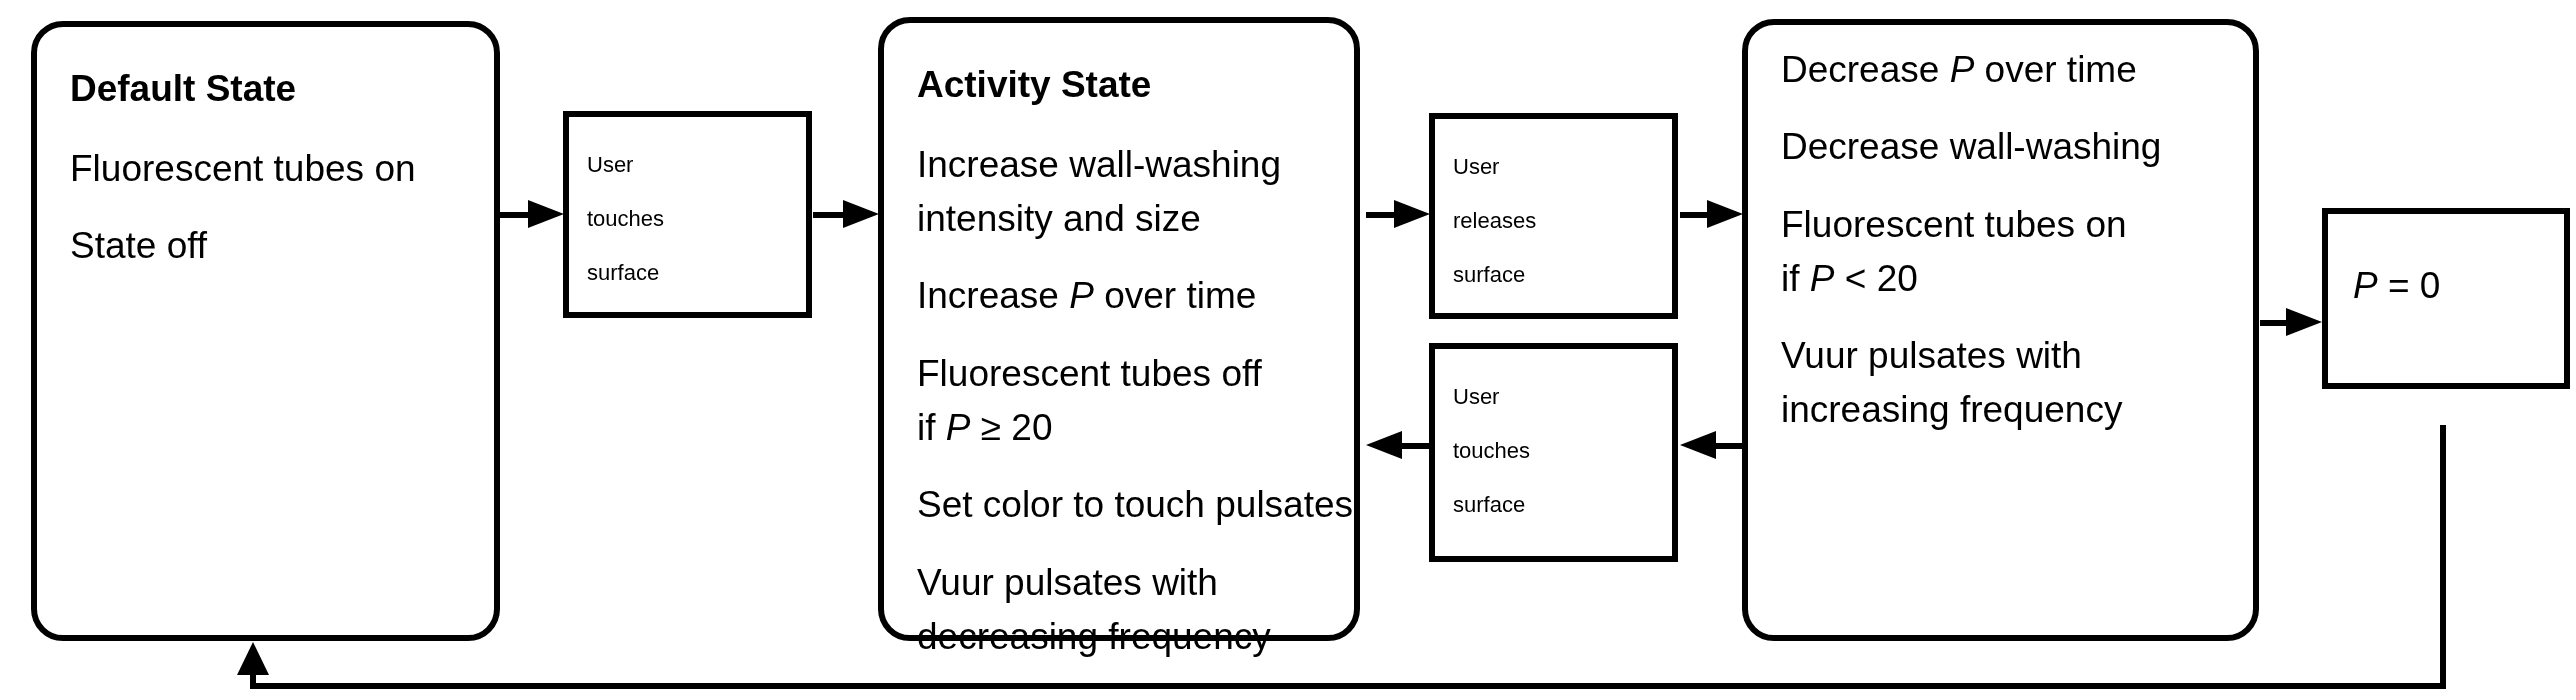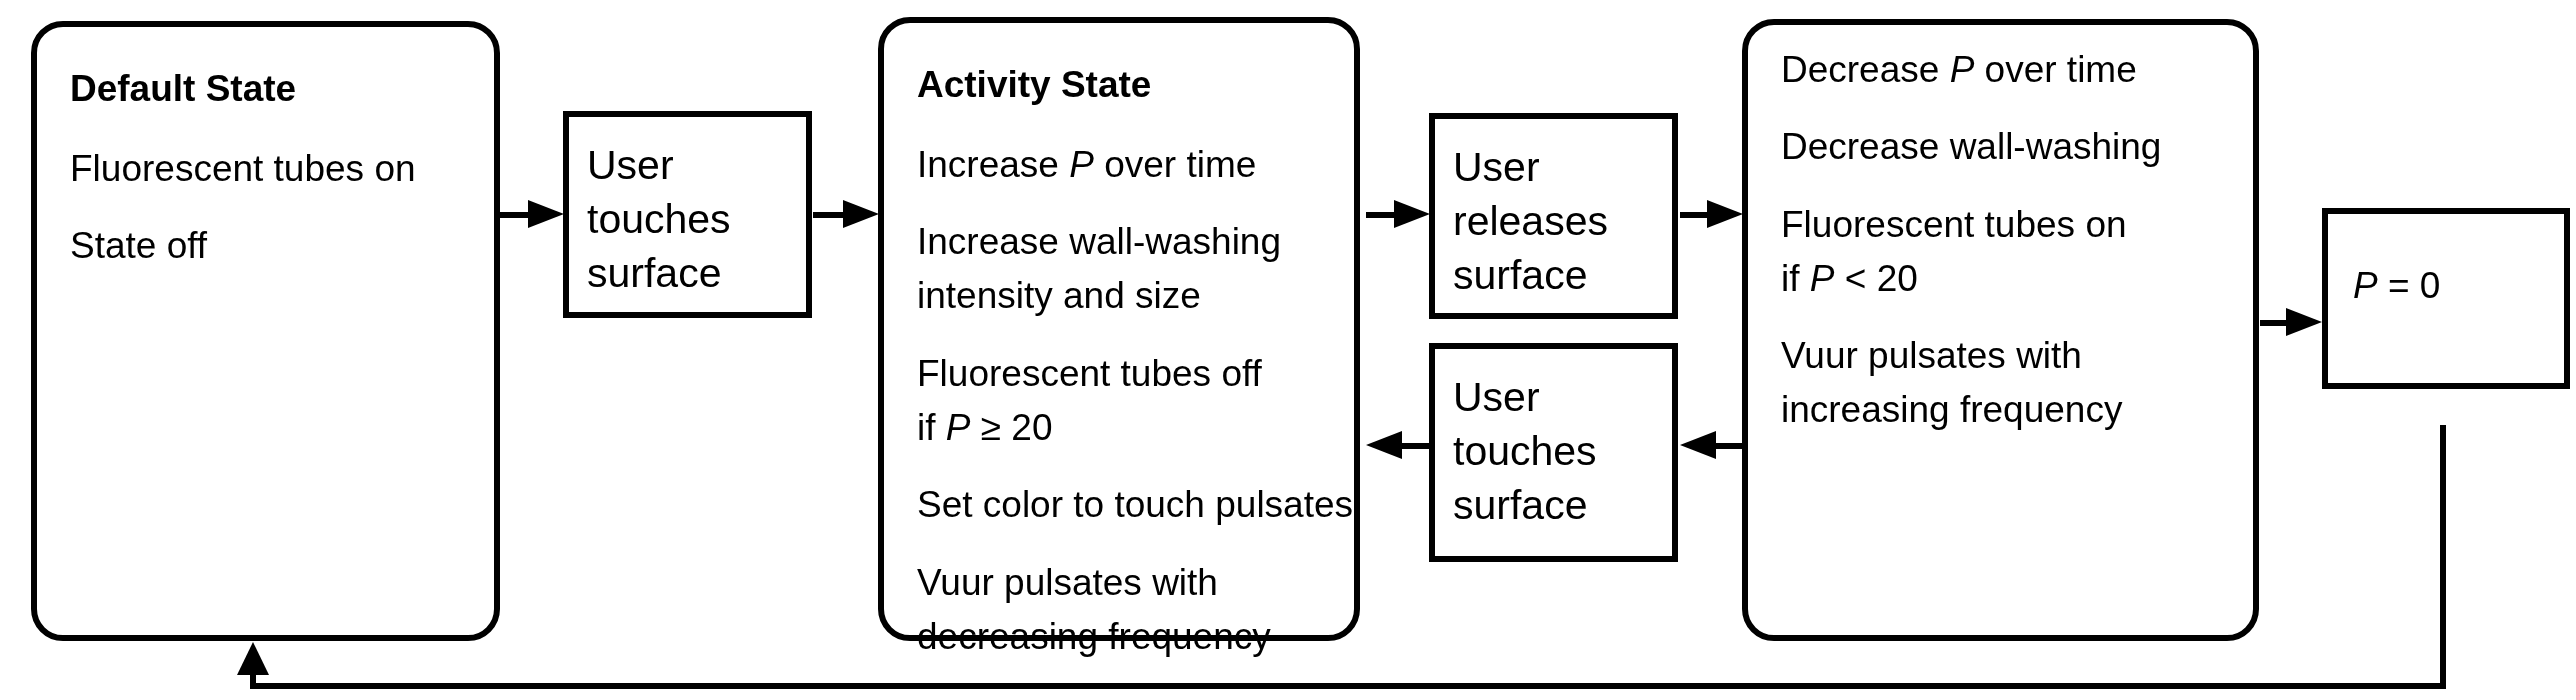--- a/index.html
+++ b/index.html
@@ -36,21 +36,21 @@
     white-space: nowrap;
   }
   .state-box p .line { display: block; }
 
   
   .event-box {
     position: absolute;
     border: 6.2px solid #000;
     background: #fff;
     padding: 20.6px 13.8px 0 18px;
-    font-size: 41px;
+    font-size: 22px;
     line-height: 54px;
   }
   .event-box .line { display: block; white-space: nowrap; }
 
   .terminal-box {
     position: absolute;
     border: 6.2px solid #000;
     background: #fff;
     padding: 45px 13.8px 0 25px;
     font-size: 37px;
@@ -104,25 +104,25 @@
     <span class="line">surface</span>
   </div>
 
   <div>
     <div class="hline" style="left:813px; top:212px; width:34px;"></div>
     <div class="head-right" style="left:843px; top:200px;"></div>
   </div>
 
   <div class="state-box" style="left:878px; top:17px; width:482px; height:624px;">
     <h2>Activity State</h2>
-    <p><span>Increase </span><span class="var">P</span><span> over time</span></p>
     <p>
       <span class="line">Increase wall-washing</span>
       <span class="line">intensity and size</span>
     </p>
+    <p><span>Increase </span><span class="var">P</span><span> over time</span></p>
     <p>
       <span class="line">Fluorescent tubes off</span>
       <span class="line"><span>if </span><span class="var">P</span><span> ≥ 20</span></span>
     </p>
     <p>Set color to touch pulsates</p>
     <p>
       <span class="line">Vuur pulsates with</span>
       <span class="line">decreasing frequency</span>
     </p>
   </div>

